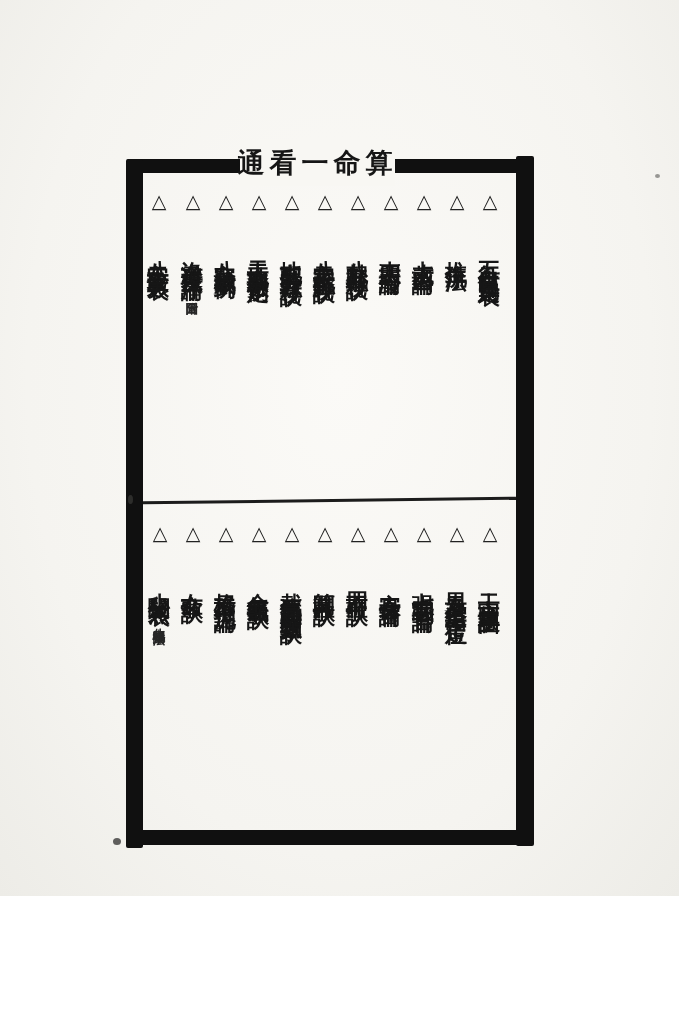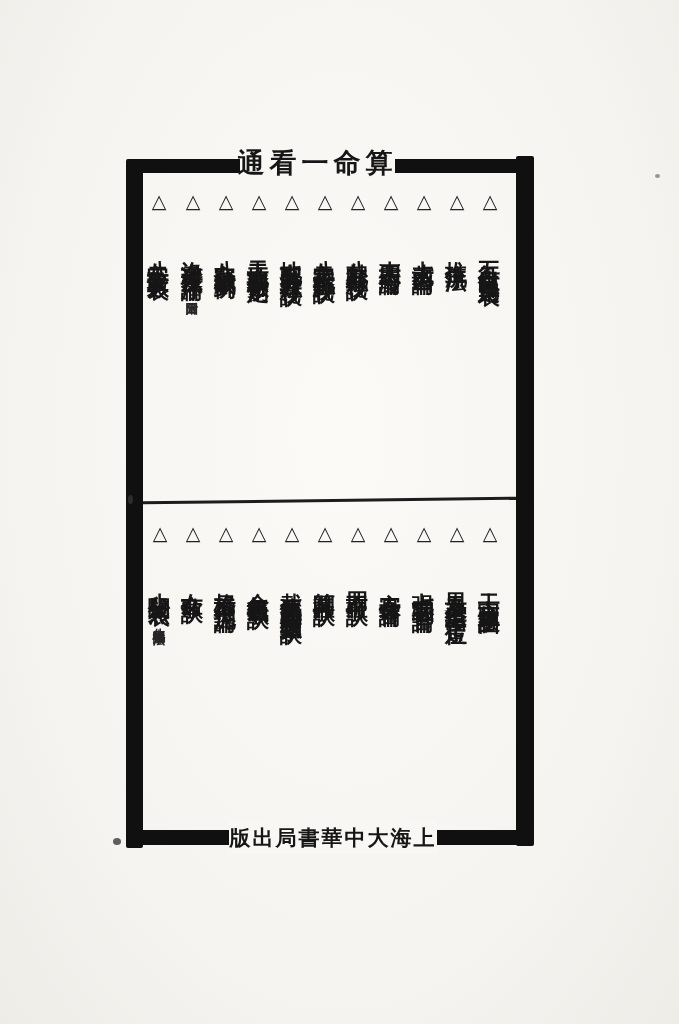--- a/index.html
+++ b/index.html
@@ -3,21 +3,21 @@
 <meta charset="utf-8">
 <style>
   html, body {
     margin: 0; padding: 0;
     width: 679px; height: 1024px;
     overflow: hidden;
     font-family: "Liberation Serif", "DejaVu Serif", serif;
   }
   .page {
     position: relative;
-    width: 679px; height: 1024px;
+    width: 679px; height: 896px;
     background: radial-gradient(ellipse at 50% 42%, #fbfaf7 0%, #f5f4f0 65%, #edece7 100%);
     color: #161616;
   }
   .bar {
     position: absolute;
     background: #101010;
     border-radius: 2px;
     z-index: 1;
   }
   .top-bar    { left: 127px; top: 159px; width: 407px; height: 14px; }
@@ -228,19 +228,18 @@
         
       </div>
 
       <div class="toc-item">
         <span class="marker">△</span>
         <span class="title">小兒關煞表</span>
         <span class="note">此表根據陽法</span>
       </div>
     </div>
 
-  <div class="plate-label publisher-line rtlo">上海大中華書局出版</div>
 
   <div class="speck speck-a"></div>
   <div class="speck speck-b"></div>
   <div class="speck speck-c"></div>
 
 </div>
 
 </body></html>

